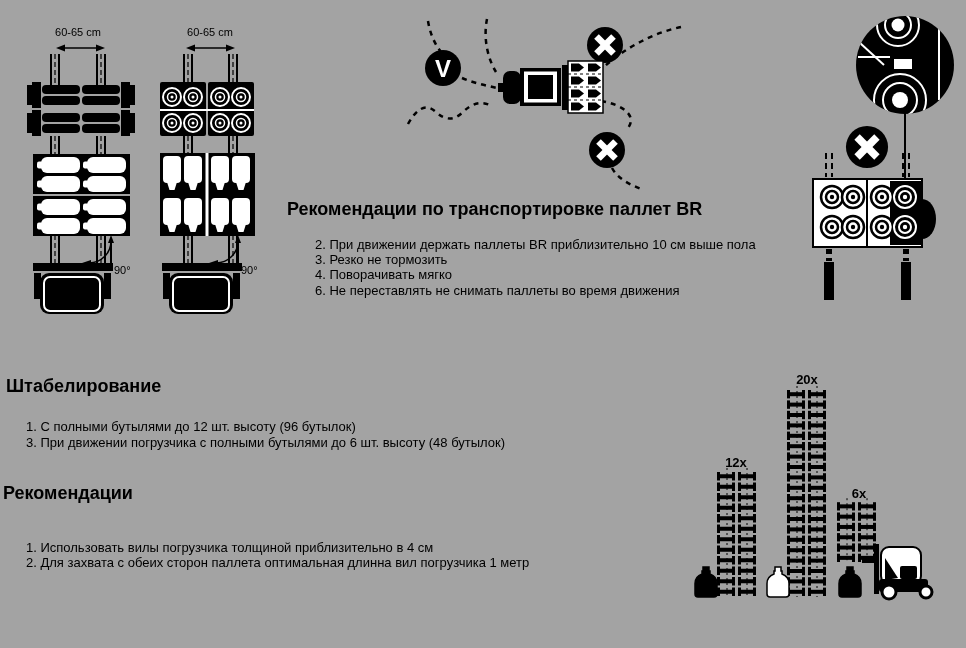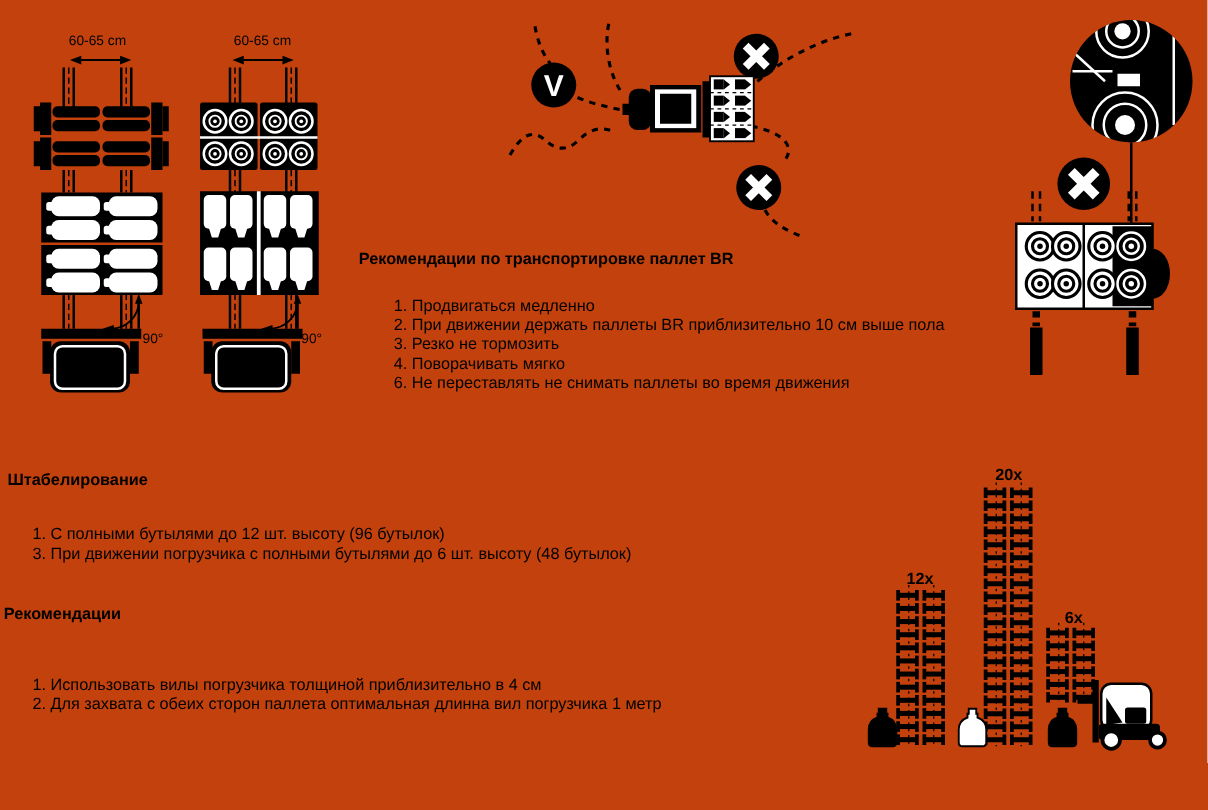--- a/index.html
+++ b/index.html
@@ -1,20 +1,20 @@
 <!DOCTYPE html>
 <html><head>
 <meta charset="utf-8">
 <style>
   *{margin:0;padding:0;box-sizing:border-box}
   html,body{background:#fff}
   body{width:966px;height:648px;font-family:"Liberation Sans",sans-serif;color:#000;position:relative;overflow:hidden}
-  .canvas{position:absolute;left:0;top:0;width:966px;height:648px;background:#c2410c}
+  .canvas{position:absolute;left:0;top:0;width:966px;height:648px;background:#a3a3a3}
   svg.fig{position:absolute;overflow:visible}
-  .h1{position:absolute;font-weight:bold;font-size:13px;white-space:nowrap}
+  .h1{position:absolute;font-weight:bold;font-size:18px;white-space:nowrap}
   .list{position:absolute;font-size:13px;white-space:nowrap}
   .list .li{display:block}
   .lh152 .li{line-height:15.2px;height:15.2px}
   .lh155 .li{line-height:15.5px;height:15.5px}
   .indent{padding-left:11px}
   text{font-family:"Liberation Sans",sans-serif}
 </style>
 </head>
 <body>
 
@@ -280,21 +280,20 @@
     <g>
       <line x1="19" y1="244" x2="19" y2="256" stroke="#000" stroke-width="6" stroke-dasharray="5 4"></line>
       <line x1="96" y1="244" x2="96" y2="256" stroke="#000" stroke-width="6" stroke-dasharray="5 4"></line>
       <rect x="14" y="257" width="10" height="38" fill="#000"></rect>
       <rect x="91" y="257" width="10" height="38" fill="#000"></rect>
     </g>
   </svg>
 
   <div class="h1" style="left:287px;top:199px">Рекомендации по транспортировке паллет BR</div>
   <div class="list lh152" style="left:315px;top:237px">
-    <span class="li">1. Продвигаться медленно</span>
     <span class="li">2. При движении держать паллеты BR приблизительно 10 см выше пола</span>
     <span class="li">3. Резко не тормозить</span>
     <span class="li">4. Поворачивать мягко</span>
     <span class="li">6. Не переставлять не снимать паллеты во время движения</span>
   </div>
 
   <div class="h1" style="left:6px;top:376px">Штабелирование</div>
   <div class="list lh155" style="left:26px;top:419px">
     <span class="li">1. С полными бутылями до 12 шт. высоту (96 бутылок)</span>
     <span class="li">3. При движении погрузчика с полными бутылями до 6 шт. высоту (48 бутылок)</span>

